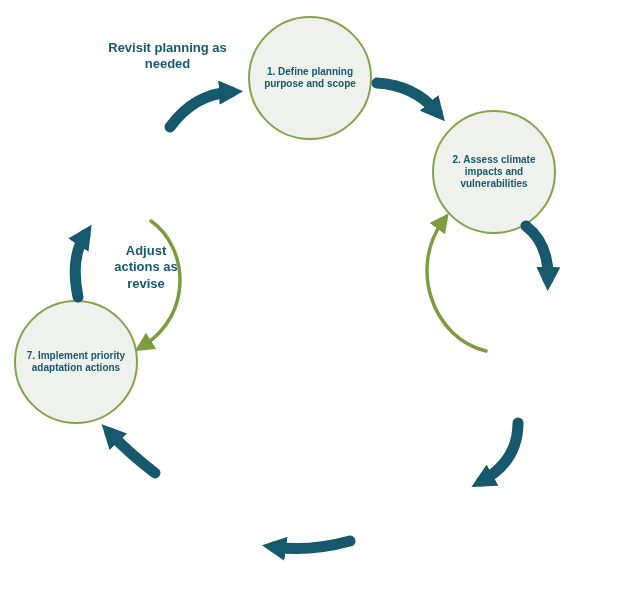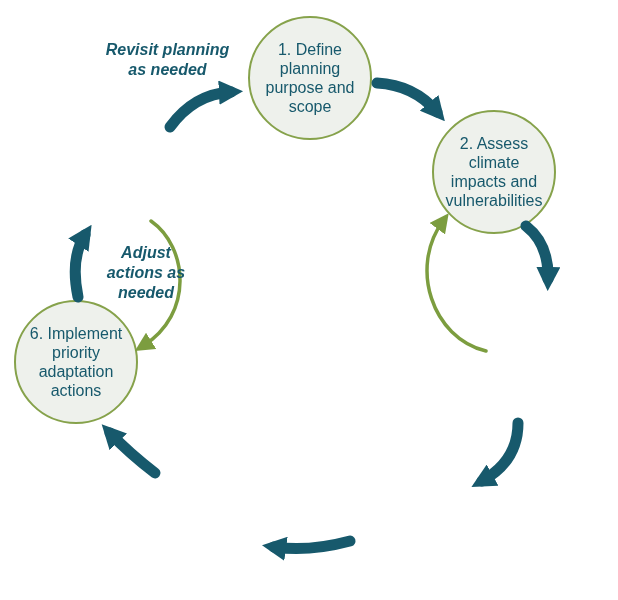--- a/index.html
+++ b/index.html
@@ -11,33 +11,33 @@
   .stage{
     position:relative; width:618px; height:600px;
     background:var(--background); overflow:hidden;
   }
   .circle{
     position:absolute; width:124px; height:124px; box-sizing:border-box;
     border:2px solid var(--circle-border); border-radius:50%;
     background:var(--circle-fill);
     display:flex; align-items:center; justify-content:center;
     text-align:center; color:var(--teal);
-    font-weight:normal; font-size:16px; line-height:1.2;
+    font-weight:bold; font-size:10px; line-height:1.2;
   }
   .circle .lbl{display:block;}
   .c1{left:248px; top:16px;}  .c1 .lbl{width:100px;}
   .c2{left:432px; top:110px;} .c2 .lbl{width:100px;}
   .c3{left:484px; top:298px;} .c3 .lbl{width:104px;}
   .c4{left:350px; top:455px;} .c4 .lbl{width:100px;}
   .c5{left:141px; top:456px;} .c5 .lbl{width:100px;}
   .c6{left:14px;  top:300px;} .c6 .lbl{width:104px;}
   .c7{left:60px;  top:104px;} .c7 .lbl{width:100px;}
   .annotation{
-    position:absolute; color:var(--teal); font-weight:bold; font-style:italic;
-    font-size:16px; line-height:1.25; text-align:center;
+    position:absolute; color:var(--teal); font-weight:bold; 
+    font-size:13px; line-height:1.25; text-align:center;
   }
   .a-revisit{left:100px; top:40px;  width:135px;}
   .a-reassess{left:418px;top:241px; width:110px;}
   .a-adjust{left:103px; top:243px;  width:86px;}
   svg.arrows{position:absolute; left:0; top:0; pointer-events:none;}
   .main-arrow{stroke:var(--teal); stroke-width:11; fill:none; stroke-linecap:round;}
   .loop-arrow{stroke:var(--green); stroke-width:3.5; fill:none; stroke-linecap:round;}
   .head-teal{fill:var(--teal);}
   .head-green{fill:var(--green);}
 </style>
@@ -46,21 +46,21 @@
 
 <div class="stage">
 
   <div class="circle c1">
     <span class="lbl">1. Define planning purpose and scope</span>
   </div>
   <div class="circle c2">
     <span class="lbl">2. Assess climate impacts and vulnerabilities</span>
   </div>
   <div class="circle c6">
-    <span class="lbl">6. Implement priority adaptation actions</span>
+    <span class="lbl">7. Implement priority adaptation actions</span>
   </div>
 
   <svg class="arrows" width="618" height="600" viewBox="0 0 618 600">
     <defs>
       <marker id="mTeal" viewBox="0 0 10 10" refX="5" refY="5" markerWidth="2.2" markerHeight="2.2" orient="auto">
         <path class="head-teal" d="M0,0 L10,5 L0,10 z"></path>
       </marker>
       <marker id="mGreen" viewBox="0 0 10 10" refX="5" refY="5" markerWidth="5.5" markerHeight="5.5" orient="auto">
         <path class="head-green" d="M0,0 L10,5 L0,10 z"></path>
       </marker>
@@ -72,15 +72,15 @@
     <path class="main-arrow" marker-end="url(#mTeal)" d="M 518,423 Q 518,461 482,481"></path>
     <path class="main-arrow" marker-end="url(#mTeal)" d="M 350,541 Q 309,552 274,547"></path>
     <path class="main-arrow" marker-end="url(#mTeal)" d="M 155,473 Q 129,453 110,433"></path>
     <path class="main-arrow" marker-end="url(#mTeal)" d="M 78,297 Q 70,258 85,235"></path>
 
     <path class="loop-arrow" marker-end="url(#mGreen)" d="M 486,351 C 432,338 409,267 443,221"></path>
     <path class="loop-arrow" marker-end="url(#mGreen)" d="M 151,221 C 188,247 194,314 143,346"></path>
   </svg>
 
   <div class="annotation a-revisit">Revisit planning as needed</div>
-  <div class="annotation a-adjust">Adjust actions as needed</div>
+  <div class="annotation a-adjust">Adjust actions as revise</div>
 
 </div>
 
 </body></html>

